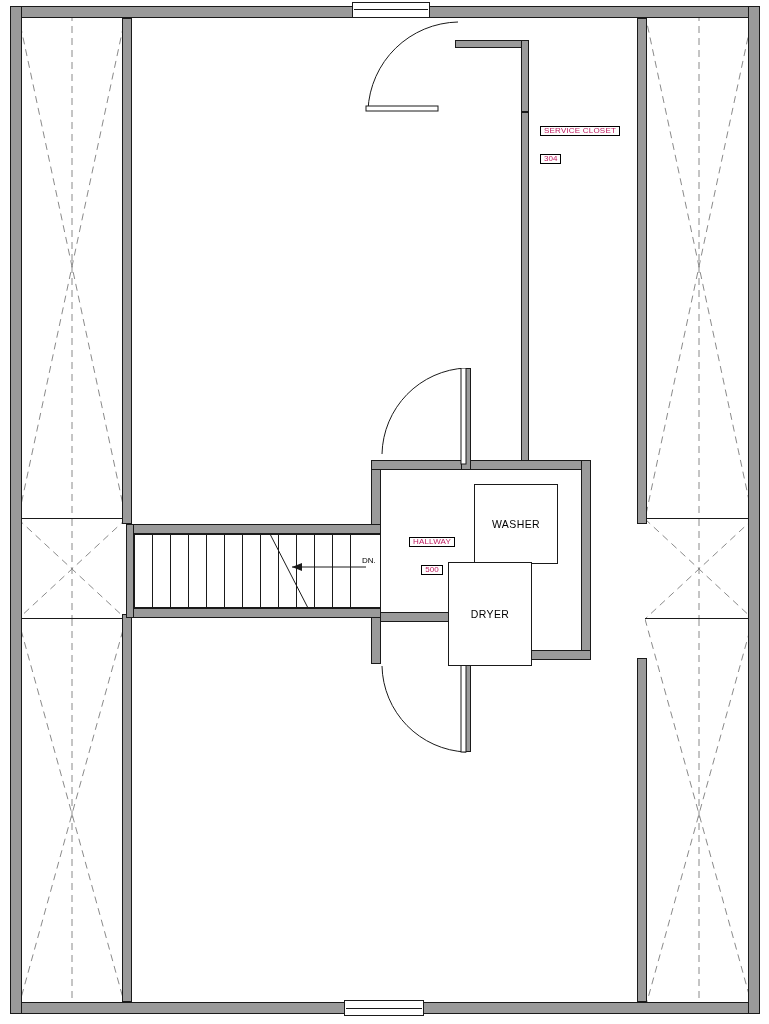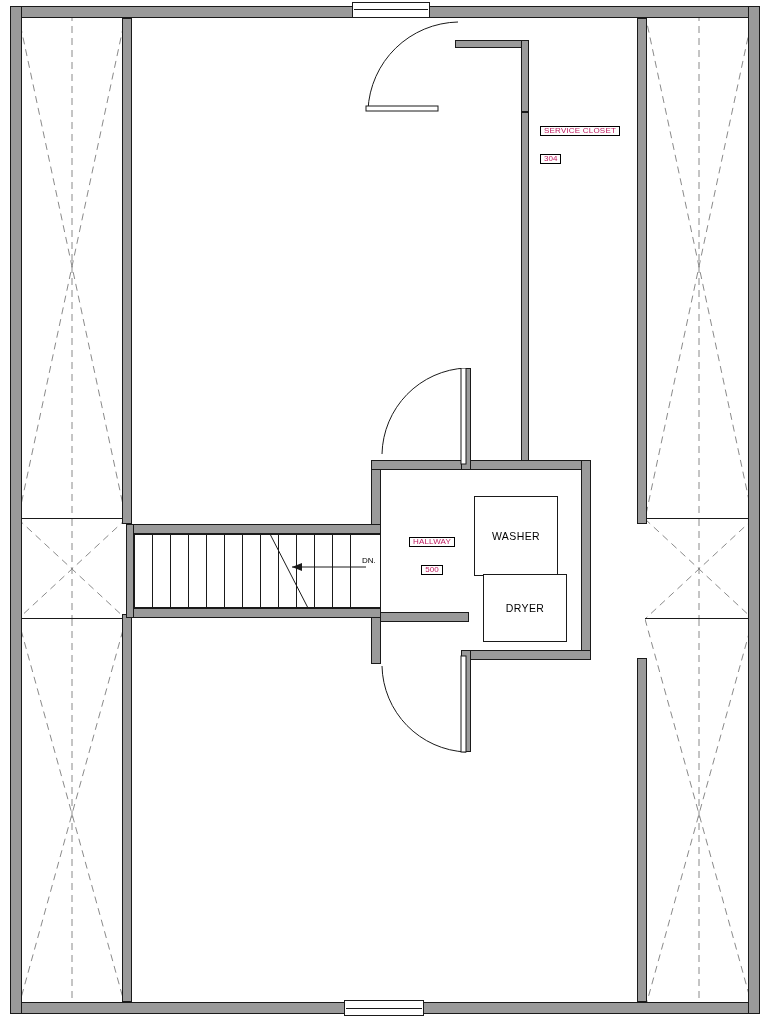--- a/index.html
+++ b/index.html
@@ -80,21 +80,20 @@
     position: absolute;
     background: #ffffff;
     border: 1px solid #1a1a1a;
     box-sizing: border-box;
     display: flex;
     align-items: center;
     justify-content: center;
     font-size: 10.5px;
     letter-spacing: 0.4px;
     color: #000000;
-    margin-top: 12px;
   }
   .furnace {
     position: absolute;
     background: #ffffff;
     border: 1px solid #1a1a1a;
     box-sizing: border-box;
     display: flex;
     align-items: center;
     justify-content: center;
     font-size: 9px;
@@ -239,21 +238,21 @@
   <div class="hatch" style="left:378px; top:650px; width:96px; height:104px;">
     <svg width="96" height="104">
       <path d="M 88 102 A 88 88 0 0 1 4 16" fill="none" stroke="#1a1a1a" stroke-width="1"></path>
       <rect x="83" y="6" width="5" height="96" fill="#ffffff" stroke="#1a1a1a" stroke-width="1"></rect>
     </svg>
   </div>
 
 
   <div class="appliance" style="left:474px; top:484px; width:84px; height:80px;">WASHER</div>
 
-  <div class="appliance" style="left:483px; top:562px; width:84px; height:68px;">DRYER</div>
+  <div class="appliance" style="left:448px; top:562px; width:84px; height:104px;">DRYER</div>
 
 
 
   <div class="label" style="left:389px; top:531px; width:86px;">
     <span class="tag">HALLWAY</span><br>
     <span class="num">500</span>
   </div>
 
   <div class="label" style="left:540px; top:120px; text-align:left;">
     <span class="tag">SERVICE CLOSET</span><br>

